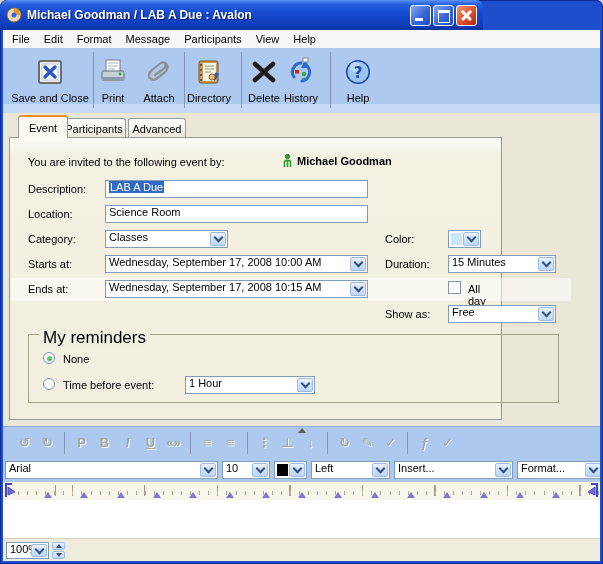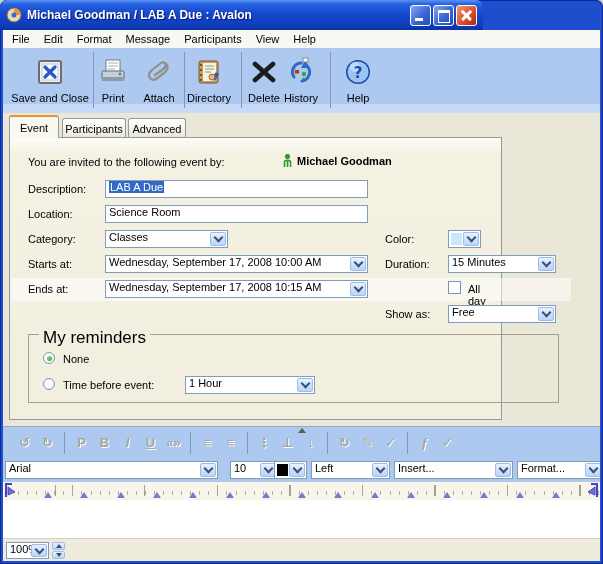--- a/index.html
+++ b/index.html
@@ -208,21 +208,21 @@
             <circle cx="15" cy="15" r="10.5" fill="#9CC4F2"></circle>
             <circle cx="12" cy="10" r="5" fill="#C8E0FA" opacity="0.8"></circle>
             <text x="15" y="20.5" font-family="DejaVu Sans, sans-serif" font-size="15" font-weight="bold" fill="#1d48a8" text-anchor="middle">?</text>
           </svg>
       </span>
       <span>Help</span>
     </div>
   </div>
 
   <div class="content">
-    <div class="tab active" style="left:6px;width:50px;">
+    <div class="tab active" style="left:15px;width:50px;">
       <span>Event</span>
     </div>
     <div class="tab" style="left:59px;width:64px;">
       <span>Participants</span>
     </div>
     <div class="tab" style="left:125px;width:58px;">
       <span>Advanced</span>
     </div>
 
     <div class="panel">
@@ -319,21 +319,21 @@
     <span class="fmt-sep"></span>
     <span class="fmt-icon">ƒ</span>
     <span class="fmt-icon">✓</span>
   </div>
 
   <div class="fontbar">
     <div class="combo" style="left:2px;width:213px;">
       <span>Arial</span>
       <span class="cbtn"></span>
     </div>
-    <div class="combo" style="left:227px;width:48px;">
+    <div class="combo" style="left:219px;width:48px;">
       <span>10</span>
       <span class="cbtn"></span>
     </div>
     <div class="combo" style="left:271px;width:33px;">
       <span class="swatch" style="background-color: rgb(0, 0, 0);"></span>
       <span class="cbtn"></span>
     </div>
     <div class="combo" style="left:308px;width:79px;">
       <span>Left</span>
       <span class="cbtn"></span>

